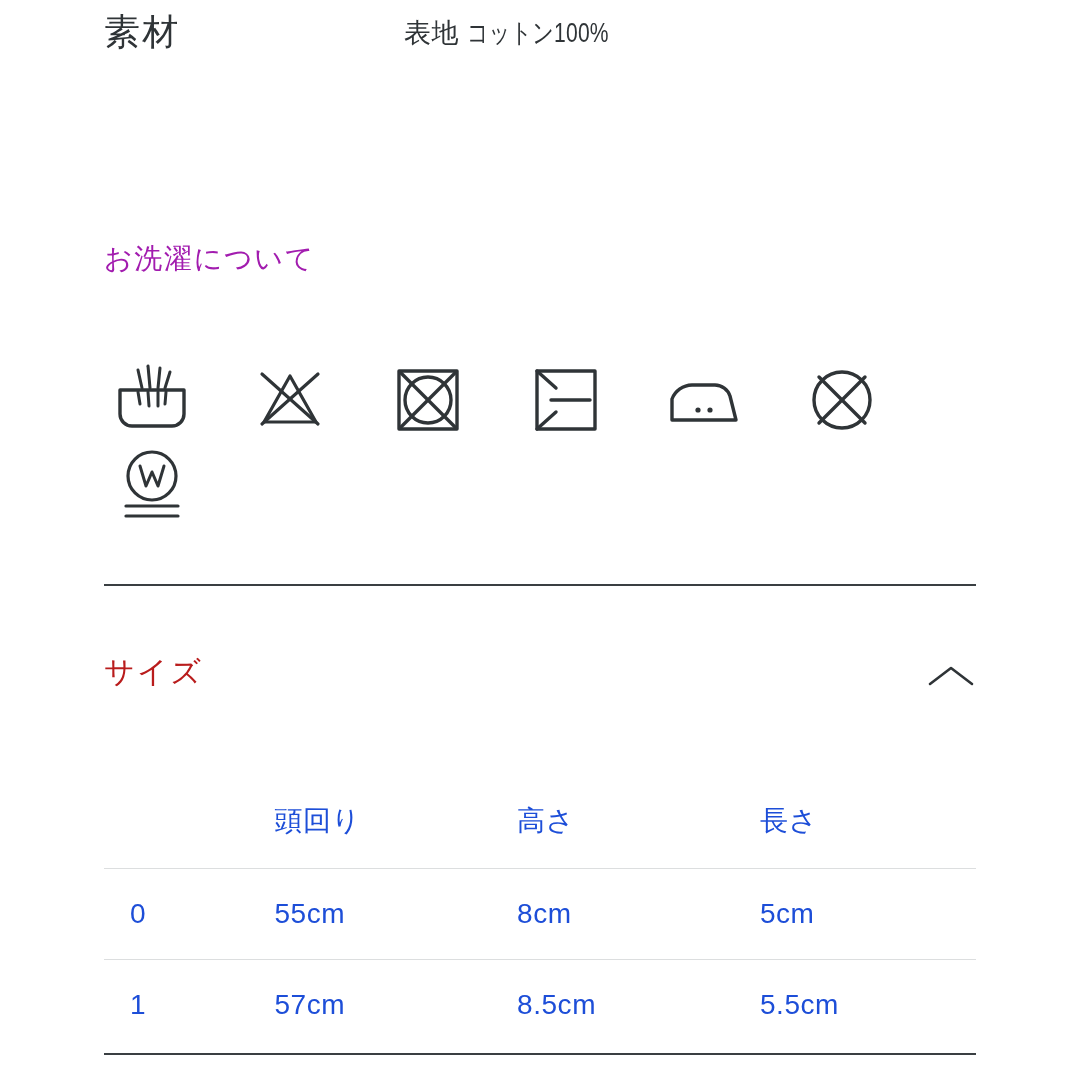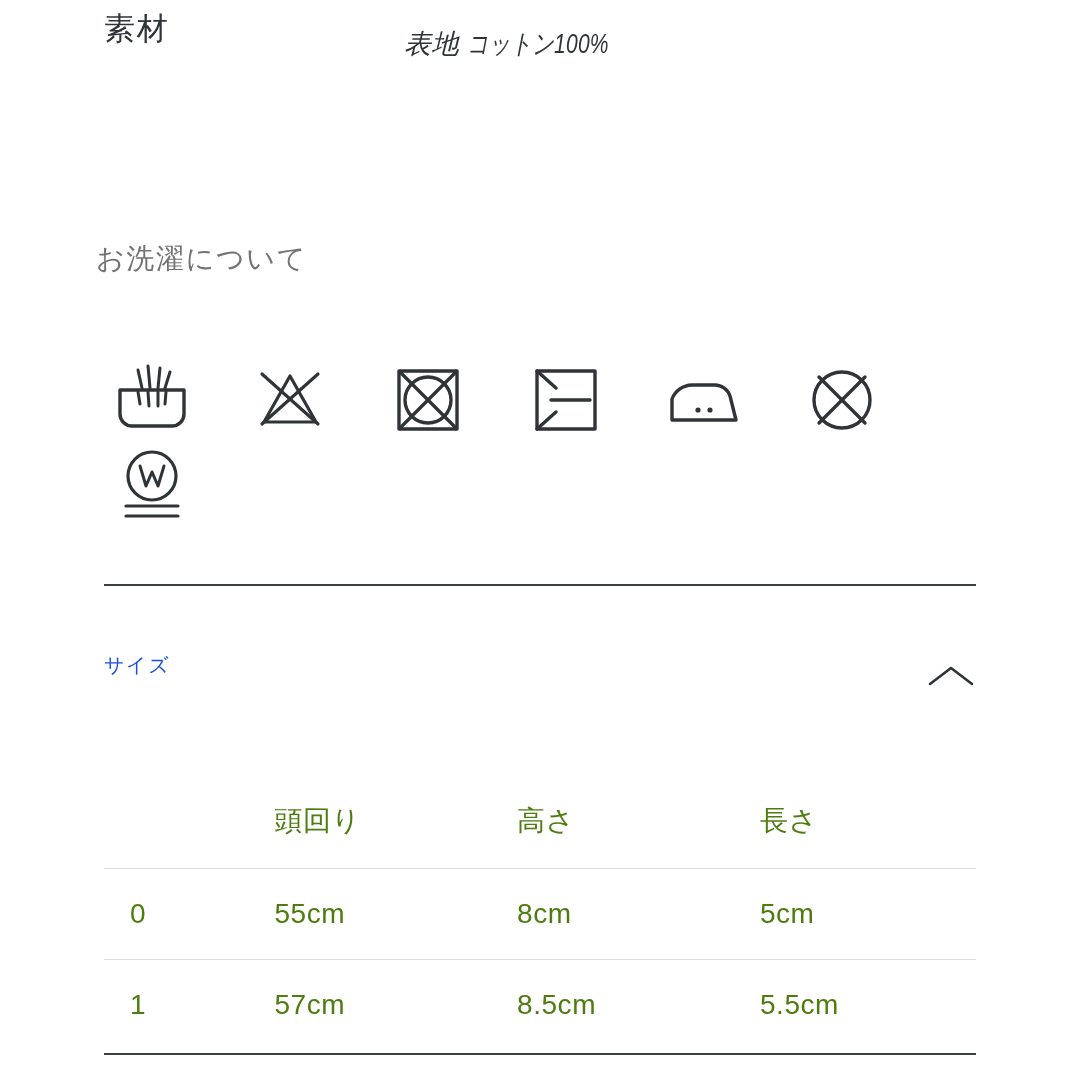--- a/index.html
+++ b/index.html
@@ -25,55 +25,54 @@
   .material-section {
     position: absolute;
     left: 0;
     top: 0;
     width: 1080px;
   }
   .material-label {
     position: absolute;
     left: 104px;
     top: 8px;
-    font-size: 31px;
+    font-size: 36px;
     letter-spacing: 0.06em;
     color: #2f3437;
   }
   .material-values {
     position: absolute;
     left: 404px;
-    top: 20px;
+    top: 9px;
     font-size: 27px;
     line-height: 48px;
     color: #2f3437;
     letter-spacing: 0.02em;
-    font-style: italic;
   }
   .material-values .row {
     white-space: nowrap;
   }
   .mv-key {
     display: inline-block;
   }
   .mv-narrow {
     display: inline-block;
     transform: scaleX(0.78);
     transform-origin: left center;
     letter-spacing: 0.01em;
   }
 
   
   .care-title {
     position: absolute;
-    left: 96px;
+    left: 104px;
     top: 240px;
     font-size: 28px;
     letter-spacing: 0.06em;
-    color: #737373;
+    color: #a21caf;
   }
   .care-icons {
     position: absolute;
     left: 104px;
     top: 352px;
     width: 860px;
     height: 170px;
   }
   .care-icon {
     position: absolute;
@@ -109,42 +108,42 @@
     position: absolute;
     left: 104px;
     top: 652px;
     width: 872px;
     height: 60px;
   }
   .size-title {
     position: absolute;
     left: 0;
     top: 0;
-    font-size: 20px;
+    font-size: 30px;
     letter-spacing: 0.08em;
-    color: #1d4ed8;
+    color: #b91c1c;
   }
   .chevron-up {
     position: absolute;
     right: 0;
     top: 10px;
     width: 50px;
     height: 30px;
   }
   .chevron-up svg { display: block; }
 
   
   .size-table {
     position: absolute;
     left: 104px;
     top: 778px;
     width: 872px;
     border-collapse: collapse;
     font-size: 28px;
-    color: #4d7c0f;
+    color: #1d4ed8;
   }
   .size-table th,
   .size-table td {
     text-align: left;
     font-weight: normal;
     padding: 0;
     height: 90px;
     vertical-align: middle;
     letter-spacing: 0.02em;
   }

